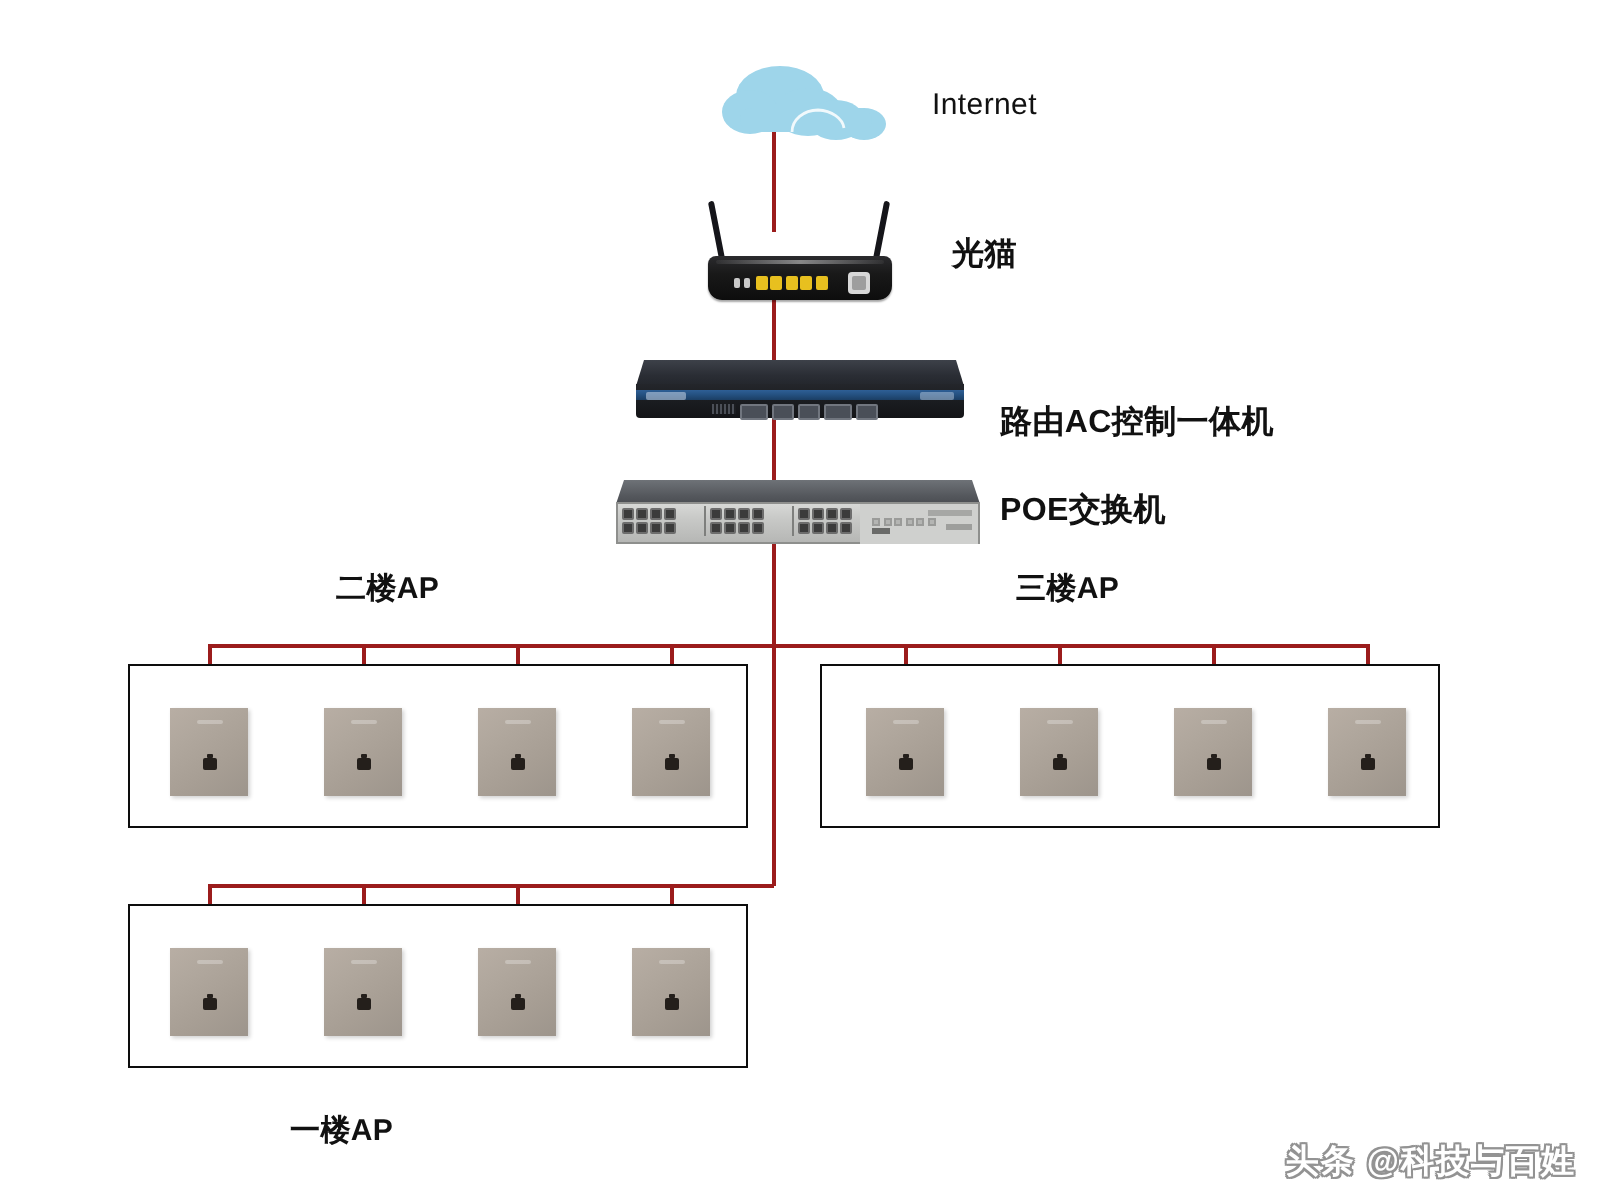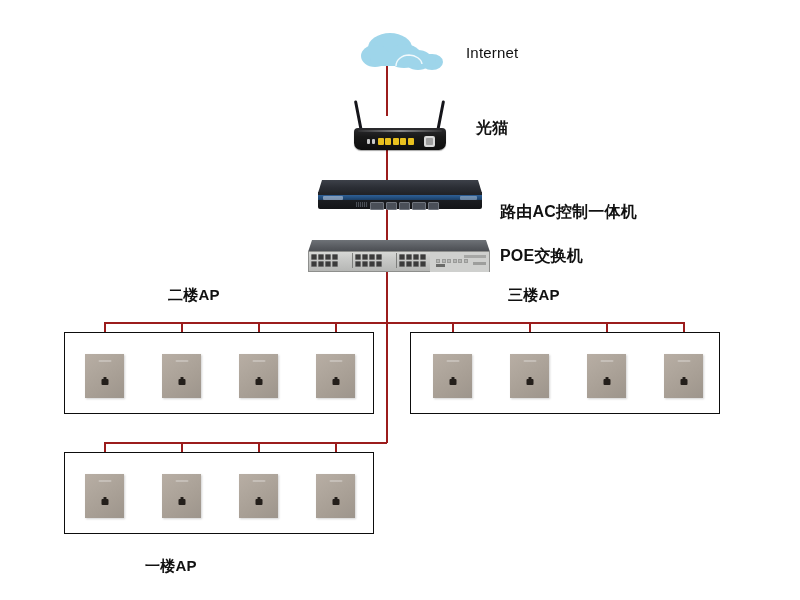--- a/index.html
+++ b/index.html
@@ -391,13 +391,14 @@
       <div class="ap-jack"></div>
     </div>
   <div class="ap" style="left:239px; top:474px;">
       <div class="ap-jack"></div>
     </div>
   <div class="ap" style="left:316px; top:474px;">
       <div class="ap-jack"></div>
     </div>
   <div class="label label-floor" style="left:145px; top:558px;">一楼AP</div>
 
+  <div class="watermark">头条 @科技与百姓</div>
 </div>
 
 </body></html>

